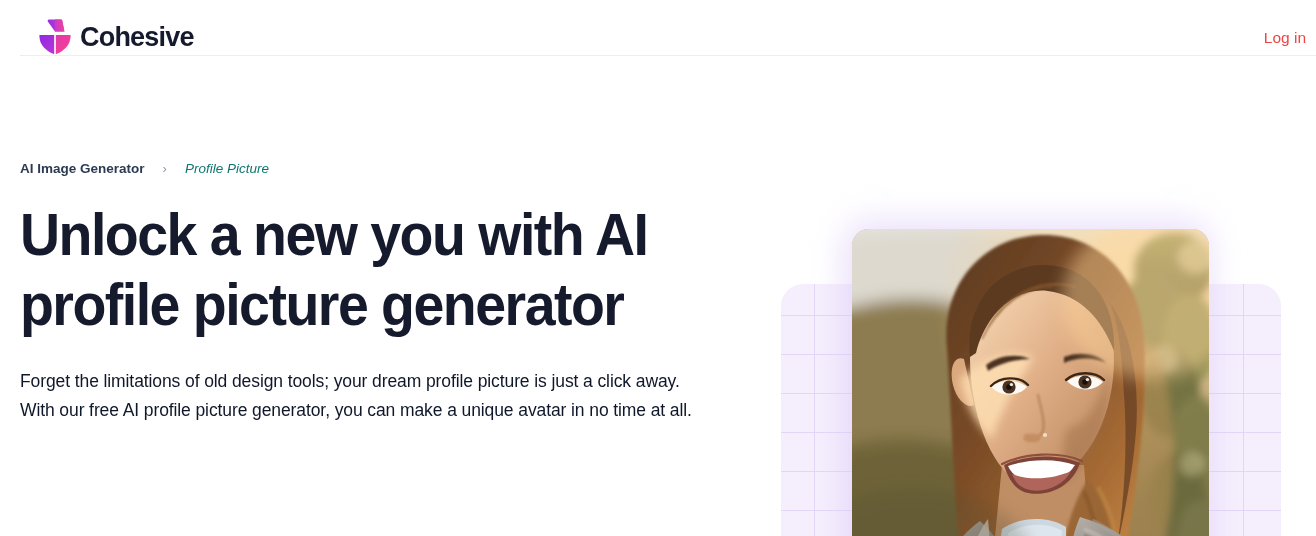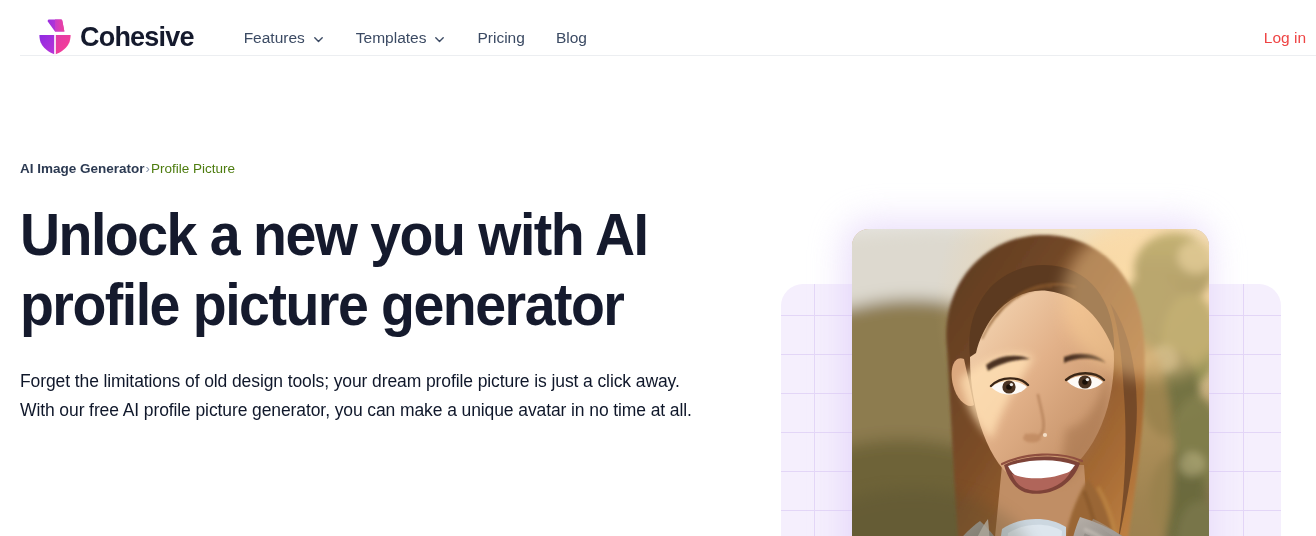--- a/index.html
+++ b/index.html
@@ -100,39 +100,40 @@
   .left-col {
     position: absolute;
     left: 20px;
     top: 105px;
     width: 700px;
   }
 
   .breadcrumb {
     display: flex;
     align-items: center;
-    gap: 1px;
+    gap: 18px;
     font-size: 13.5px;
     margin-bottom: 24px;
   }
   .crumb-1 {
     color: #2c3a52;
     font-weight: 700;
     cursor: pointer;
     text-decoration: none;
   }
   .crumb-sep {
     color: #8f9cb3;
     font-size: 13px;
     line-height: 1;
     display: inline-block;
   }
   .crumb-2 {
-    color: #4d7c0f;
+    color: #0f766e;
     font-weight: 400;
+    font-style: italic;
   }
 
   .hero-title {
     font-family: "Liberation Sans", sans-serif;
     font-size: 59px;
     line-height: 1.19;
     font-weight: 700;
     letter-spacing: -1.6px;
     color: #151a2d;
     transform: scaleX(0.94);
@@ -229,44 +230,20 @@
         </defs>
         <path d="M9.6 2.2 C9.6 1.3 10.3 0.6 11.2 0.6 L22.8 0.6 C23.7 0.6 24.4 1.3 24.4 2.2 L26.4 12.4 L17 12.4 Z" fill="url(#gradTopL)"></path>
         <path d="M17 0.6 L22.8 0.6 C23.7 0.6 24.4 1.3 24.4 2.2 L26.4 12.4 L17 12.4 Z" fill="url(#gradTopR)"></path>
         <path d="M1.4 16.0 L16.2 16.0 L16.2 35.2 C16.2 35.2 6.0 31.6 2.6 23.2 C1.4 20.2 1.4 16.0 1.4 16.0 Z" fill="url(#gradHullL)"></path>
         <path d="M32.6 16.0 L17.8 16.0 L17.8 35.2 C17.8 35.2 28.0 31.6 31.4 23.2 C32.6 20.2 32.6 16.0 32.6 16.0 Z" fill="url(#gradHullR)"></path>
       </svg>
     </span>
     <span class="brand-name">Cohesive</span>
   </div>
 
-  <nav class="nav">
-    <div class="nav-item">
-      <span>Features</span>
-      <span class="chev">
-        <svg viewBox="0 0 14 14" width="13" height="13">
-            <path d="M3 5.2 L7 9.2 L11 5.2" fill="none" stroke="#3b4a63" stroke-width="1.5" stroke-linecap="round" stroke-linejoin="round"></path>
-          </svg>
-      </span>
-    </div>
-    <div class="nav-item">
-      <span>Templates</span>
-      <span class="chev">
-        <svg viewBox="0 0 14 14" width="13" height="13">
-            <path d="M3 5.2 L7 9.2 L11 5.2" fill="none" stroke="#3b4a63" stroke-width="1.5" stroke-linecap="round" stroke-linejoin="round"></path>
-          </svg>
-      </span>
-    </div>
-    <div class="nav-item">
-      <span>Pricing</span>
-    </div>
-    <div class="nav-item">
-      <span>Blog</span>
-    </div>
-  </nav>
 
   <div class="header-right">
     <a class="login-link" href="#">Log in</a>
   </div>
 </div>
 
 <div class="main">
 
   <div class="left-col">
     <div class="breadcrumb">

